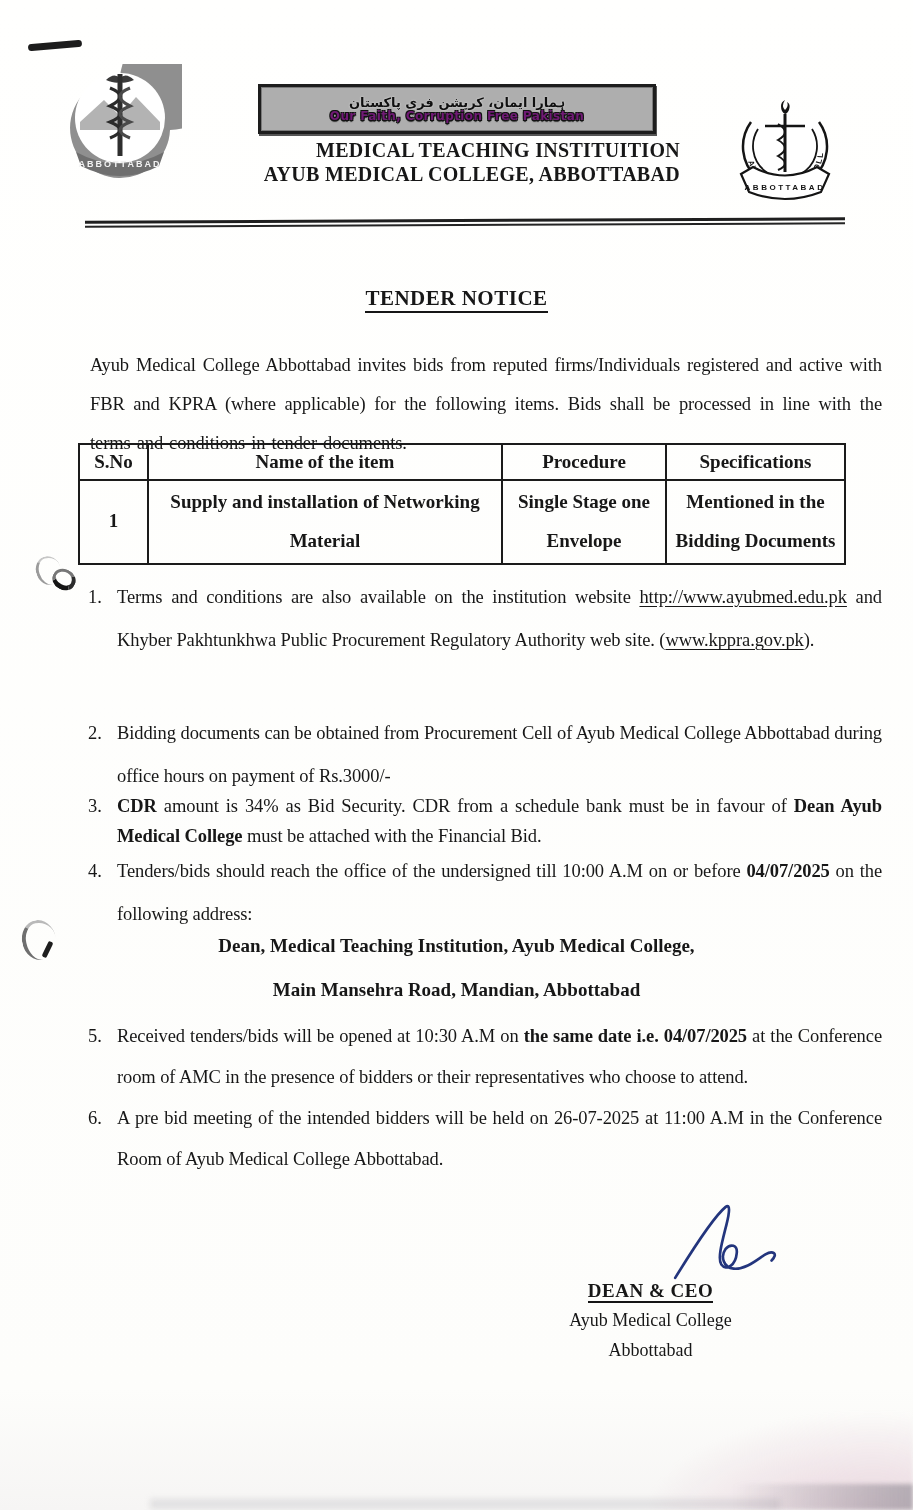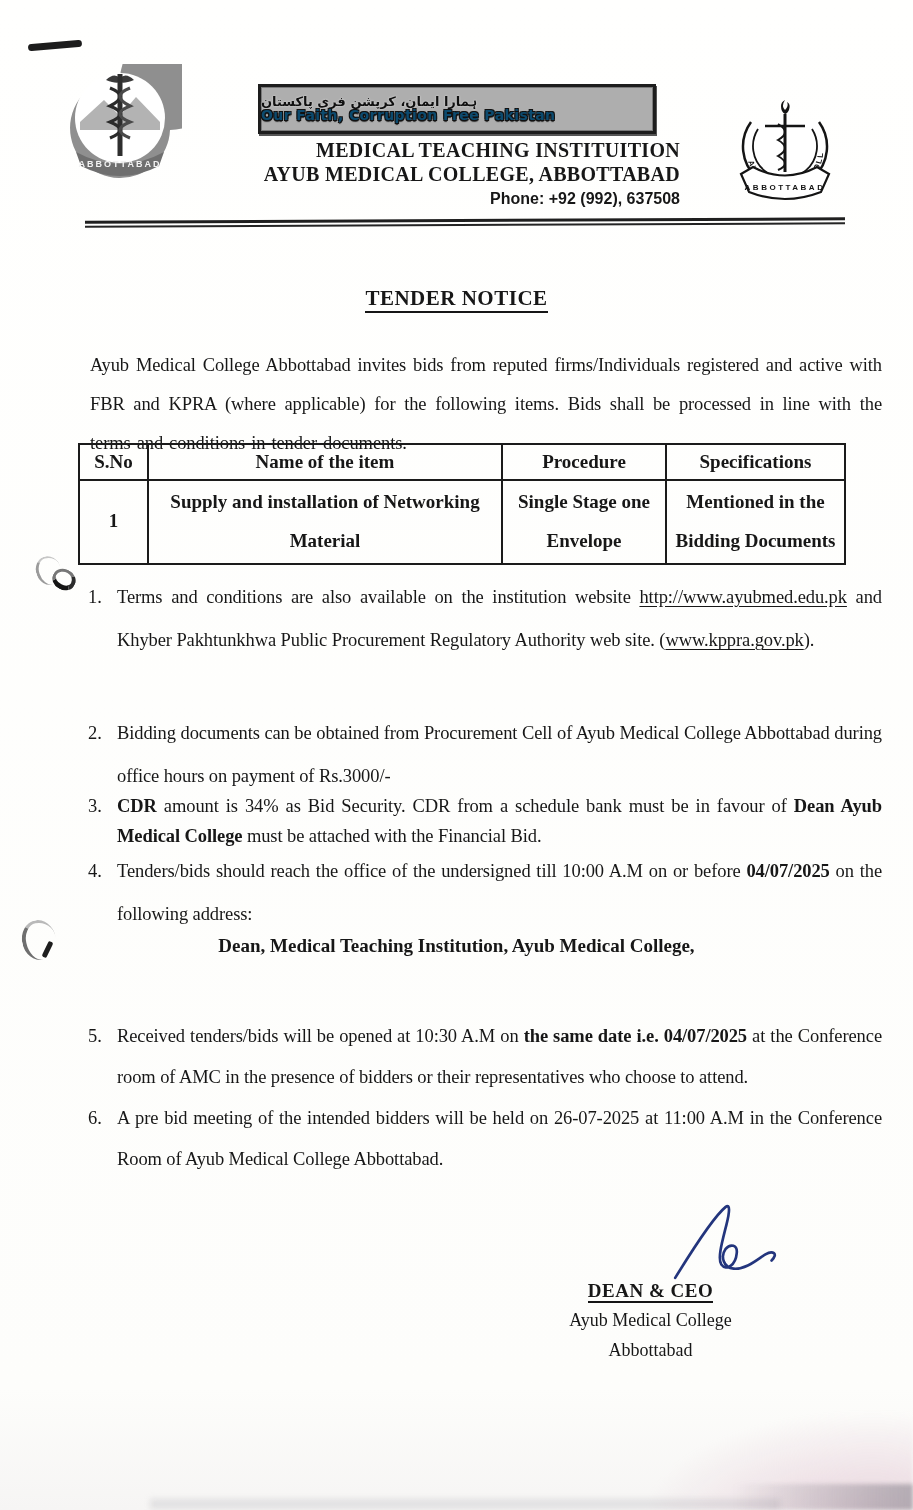--- a/index.html
+++ b/index.html
@@ -8,29 +8,29 @@
     background:linear-gradient(180deg,#fffffe 0%, #fdfdfb 92%, #f6f5f4 100%);
     font-family:"Liberation Serif","DejaVu Serif",serif; color:#171717;
     overflow:hidden;
   }
   
   .logo{position:absolute;}
   .banner{
     position:absolute; left:258px; top:84px; width:392px; height:44px;
     border:3px solid #1d1d1d; background:#aeaeae;
     box-shadow:inset 0 0 0 1px #7a7a7a, 1px 2px 0 #555;
-    display:flex; flex-direction:column; align-items:flex-start; justify-content:center;
+    display:flex; flex-direction:column; align-items:center; justify-content:center;
   }
   .banner-urdu{
     font-family:"DejaVu Sans",sans-serif; font-size:13px; font-weight:bold;
     color:#101010; direction:rtl; line-height:1.05; text-shadow:0 0 2px #e8e8e8;
   }
   .banner-en{
-    font-family:"DejaVu Sans",sans-serif; font-size:14px; font-weight:bold;
-    color:#0c4a6e; letter-spacing:.4px; line-height:1.05;
+    font-family:"DejaVu Sans",sans-serif; font-size:12px; font-weight:bold;
+    color:#701a75; letter-spacing:.4px; line-height:1.05;
     text-shadow:-1px -1px 0 #111,1px -1px 0 #111,-1px 1px 0 #111,1px 1px 0 #111,0 2px 1px #333;
   }
   .hdr-text{position:absolute; left:240px; top:138px; width:440px; text-align:right;}
   .org1{font-size:20px; font-weight:bold; letter-spacing:.3px; line-height:1.2;}
   .org2{font-size:20px; font-weight:bold; letter-spacing:.3px; line-height:1.25;}
   .phone{font-family:"Liberation Sans","DejaVu Sans",sans-serif; font-size:16px; font-weight:bold; margin-top:3px;}
   .dbl-rule{
     position:absolute; left:85px; top:219px; width:760px; height:2px;
     border-top:3px solid #1f1f1f; border-bottom:2px solid #242424;
     transform:rotate(-.25deg);
@@ -108,21 +108,20 @@
   </svg>
 
   <div class="banner">
     <div class="banner-urdu">ہمارا ایمان، کرپشن فری پاکستان</div>
     <div class="banner-en">Our Faith, Corruption Free Pakistan</div>
   </div>
 
   <div class="hdr-text">
     <div class="org1">MEDICAL TEACHING INSTITUITION</div>
     <div class="org2">AYUB MEDICAL COLLEGE, ABBOTTABAD</div>
-    <div class="phone">Phone: +92 (992), 637508</div>
   </div>
 
   <svg class="logo" style="left:731px;top:96px;" width="108" height="112" viewBox="0 0 108 112">
     <defs>
       <path id="arcT" d="M 16 56 A 38 38 0 0 0 92 56"></path>
     </defs>
     <path d="M20 26 A 42 42 0 1 0 88 26" fill="#ffffff" stroke="#141414" stroke-width="2.5"></path>
     <path d="M27 33 A 32 32 0 1 0 81 33" fill="#ffffff" stroke="#141414" stroke-width="1.8"></path>
     <text font-family="Liberation Sans, sans-serif" font-size="8" font-weight="bold" fill="#141414" letter-spacing="1.5">
       <textPath href="#arcT" startOffset="8%">AYUB MEDICAL COLLEGE</textPath>
@@ -176,20 +175,21 @@
     <span class="num">3.</span>
     <div class="itext"><span class="b">CDR</span><span> amount is 34% as Bid Security. CDR from a schedule bank must be in favour of </span><span class="b">Dean Ayub Medical College</span><span> must be attached with the Financial Bid.</span></div>
   </div>
 
   <div class="item lh-a" style="top:850px;">
     <span class="num">4.</span>
     <div class="itext"><span>Tenders/bids should reach the office of the undersigned till 10:00 A.M on or before </span><span class="b">04/07/2025</span><span> on the following address:</span></div>
   </div>
 
   <div class="addr" style="top:935px;">Dean, Medical Teaching Institution, Ayub Medical College,</div>
+  <div class="addr" style="top:979px;">Main Mansehra Road, Mandian, Abbottabad</div>
 
   <div class="item lh-b" style="top:1016px;">
     <span class="num">5.</span>
     <div class="itext"><span>Received tenders/bids will be opened at 10:30 A.M on </span><span class="b">the same date i.e. 04/07/2025</span><span> at the Conference room of AMC in the presence of bidders or their representatives who choose to attend.</span></div>
   </div>
 
   <div class="item lh-b" style="top:1098px;">
     <span class="num">6.</span>
     <div class="itext">A pre bid meeting of the intended bidders will be held on 26-07-2025 at 11:00 A.M in the Conference Room of Ayub Medical College Abbottabad.</div>
   </div>

